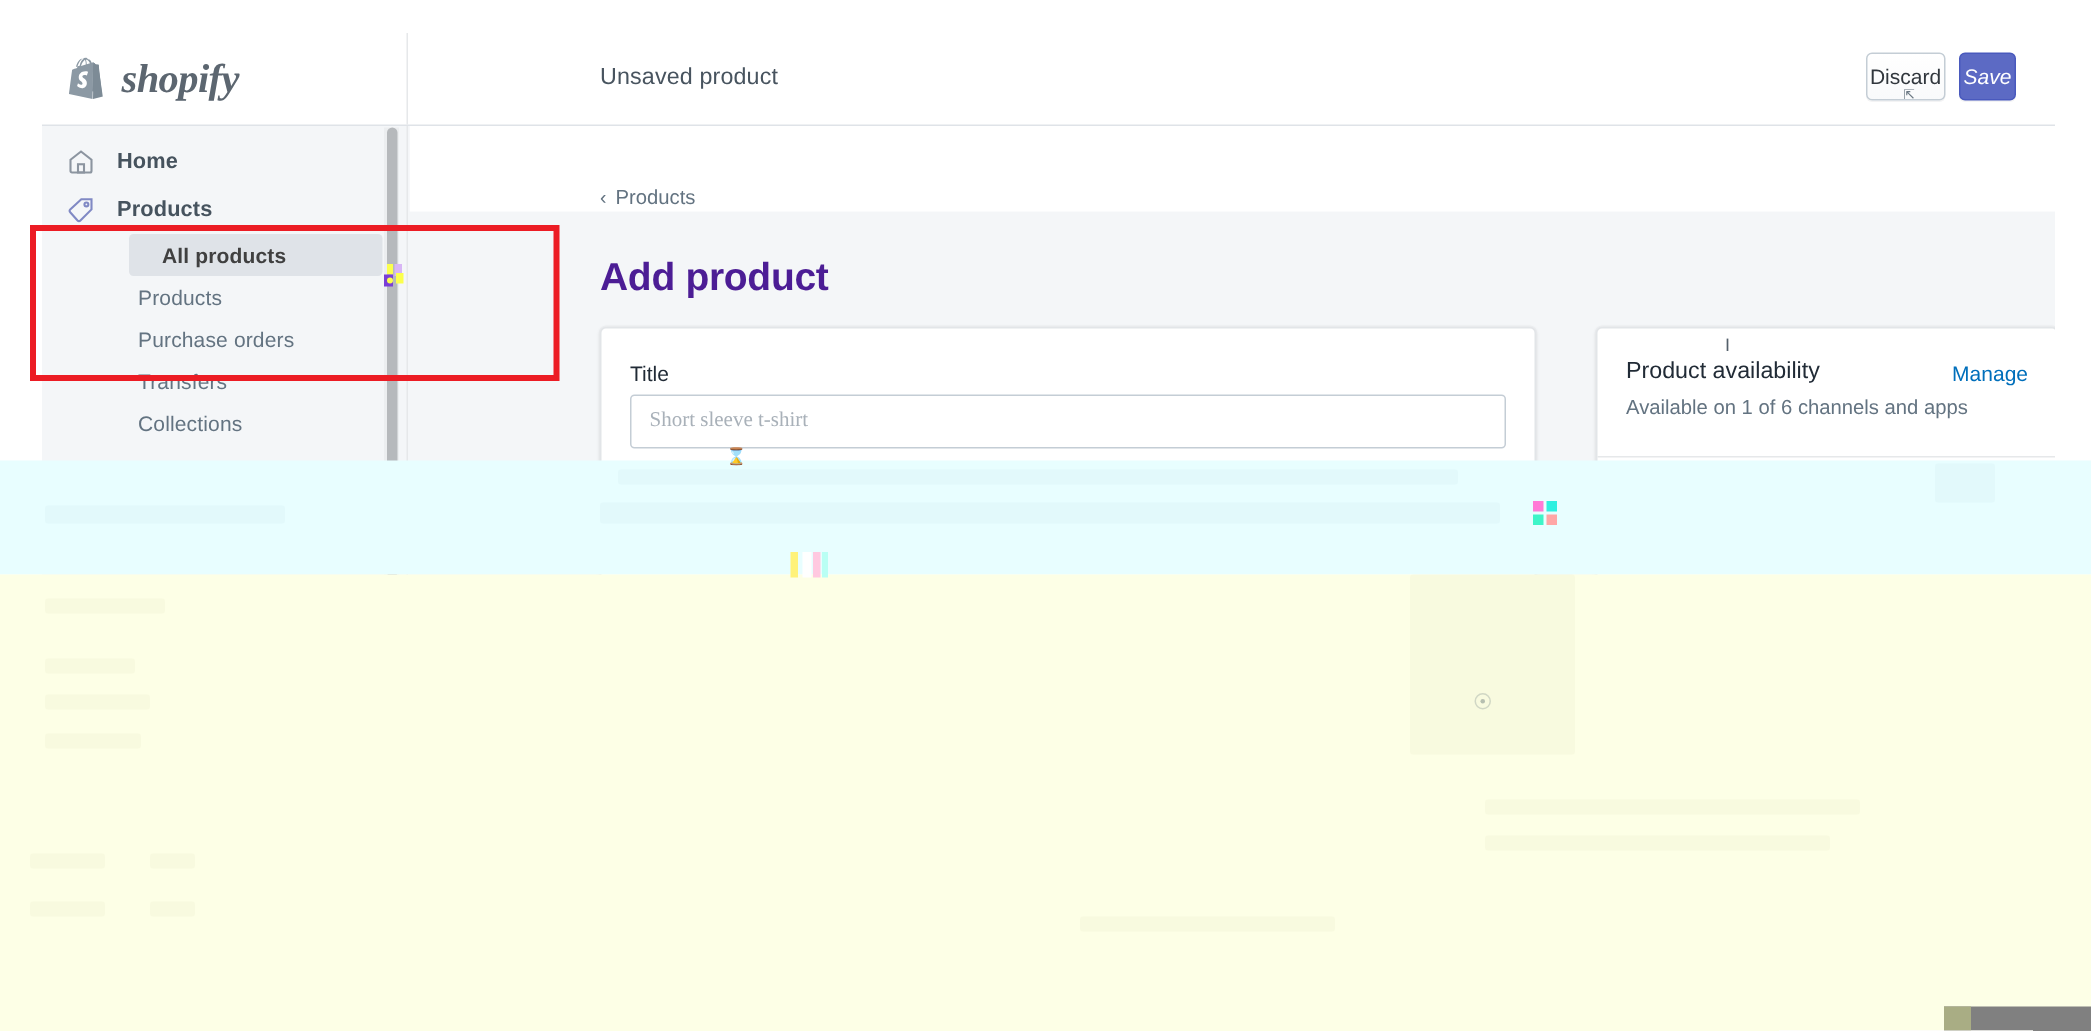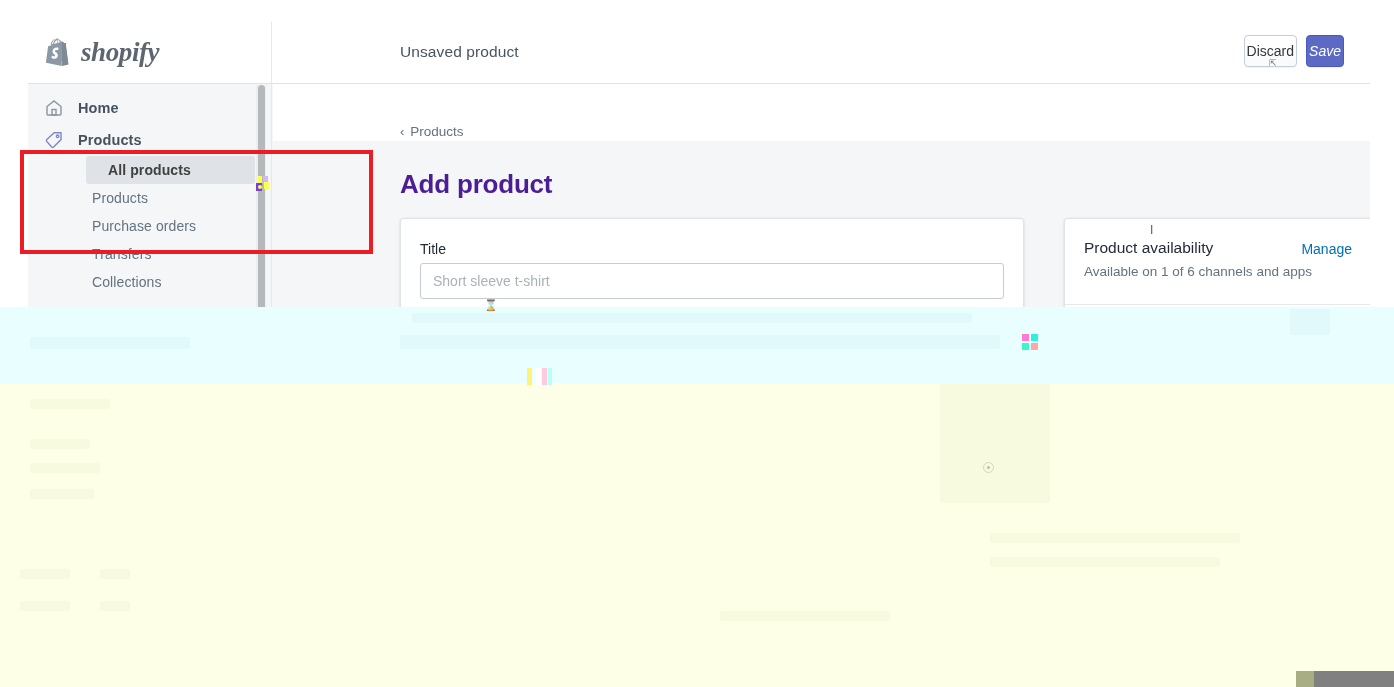--- a/index.html
+++ b/index.html
@@ -450,21 +450,21 @@
 
       <div class="breadcrumb">
         <span class="bc-caret">‹</span>
         <span class="bc-text">Products</span>
       </div>
 
       <div class="page-title">Add product</div>
 
       <div class="card" id="card-main">
         <div class="field-label" style="left:19px; top:22px;">Title</div>
-        <input class="text-input" style="left: 19px; top: 44px; width: 584px; height: 36px;" placeholder="Short sleeve t-shirt">
+        <input class="text-input" style="left: 19px; top: 44px; width: 584px; height: 36px; font-family: Liberation Serif, serif;" placeholder="Short sleeve t-shirt">
         <div class="field-label" style="left:19px; top:99px;">Description</div>
       </div>
 
       <div class="card" id="card-side">
         <div class="side-head">Product availability</div>
         <div class="side-manage">Manage</div>
         <div class="side-sub">Available on 1 of 6 channels and apps</div>
         <div class="side-divider"></div>
       </div>
     </div>

